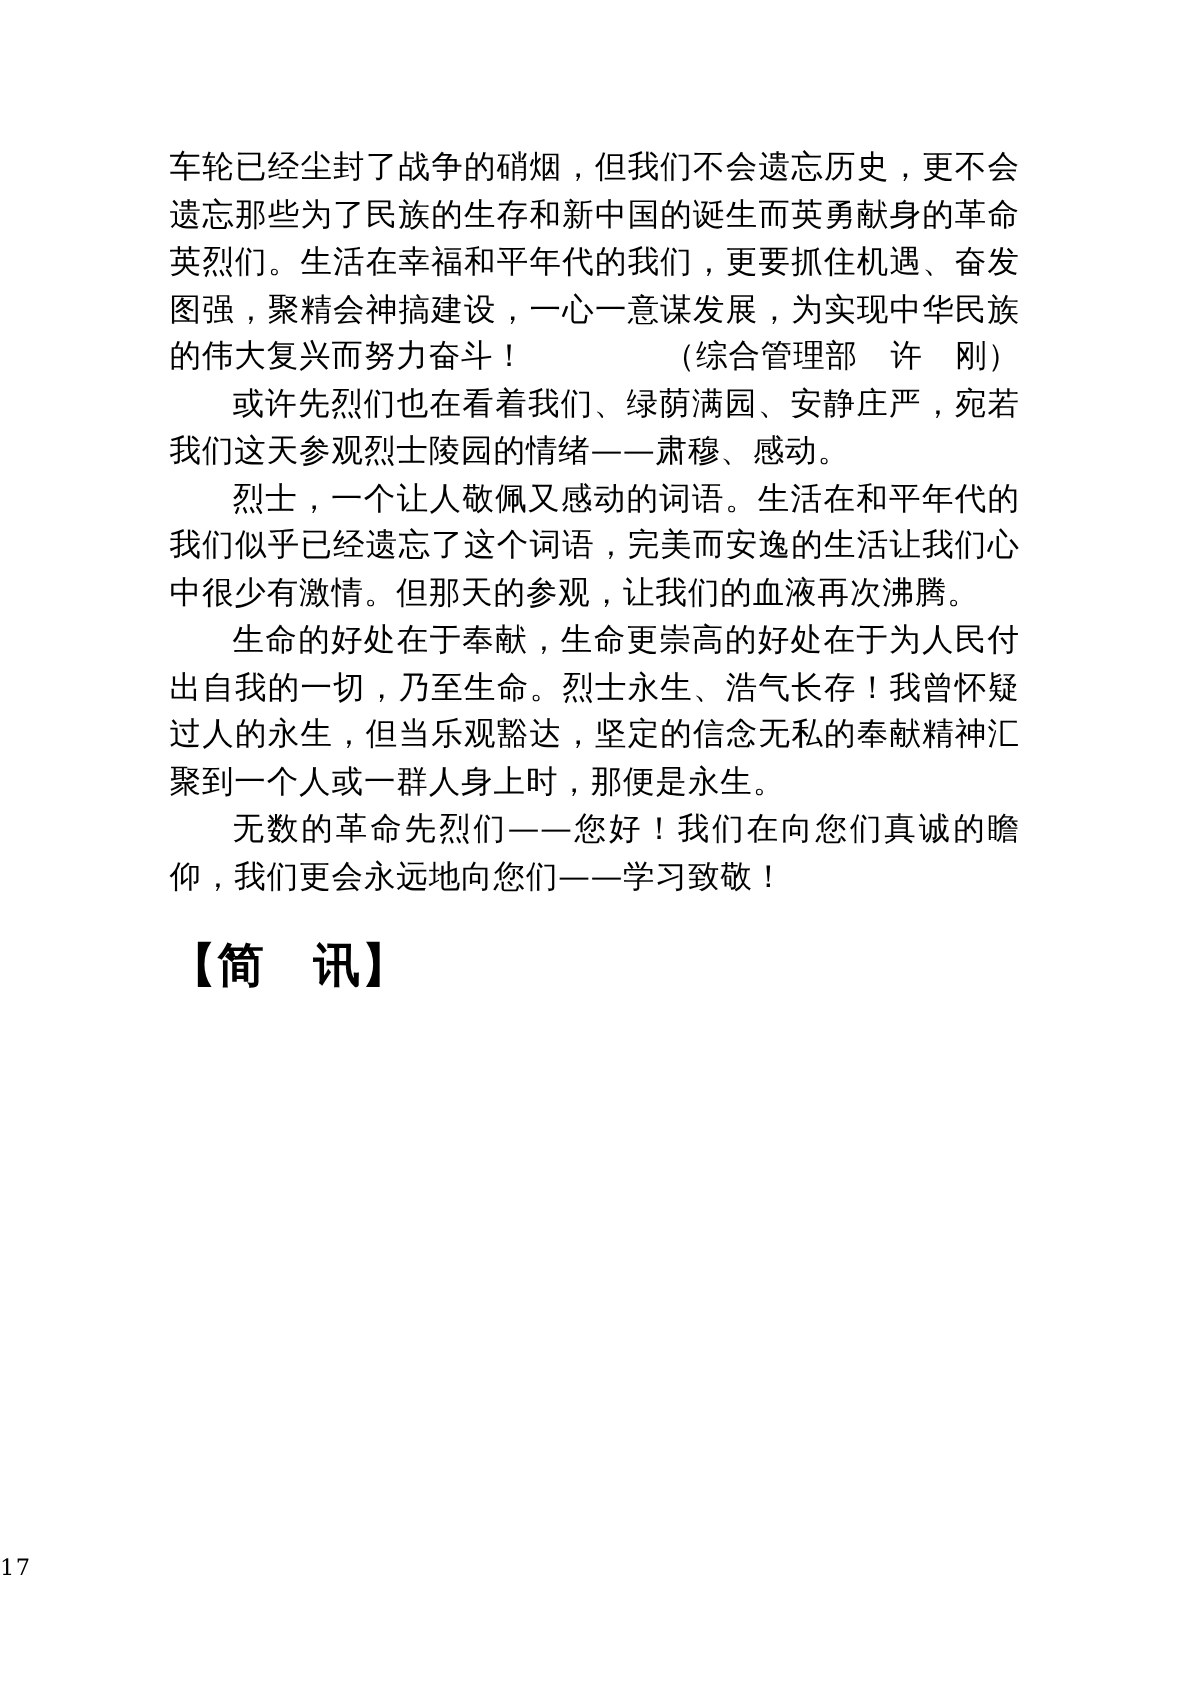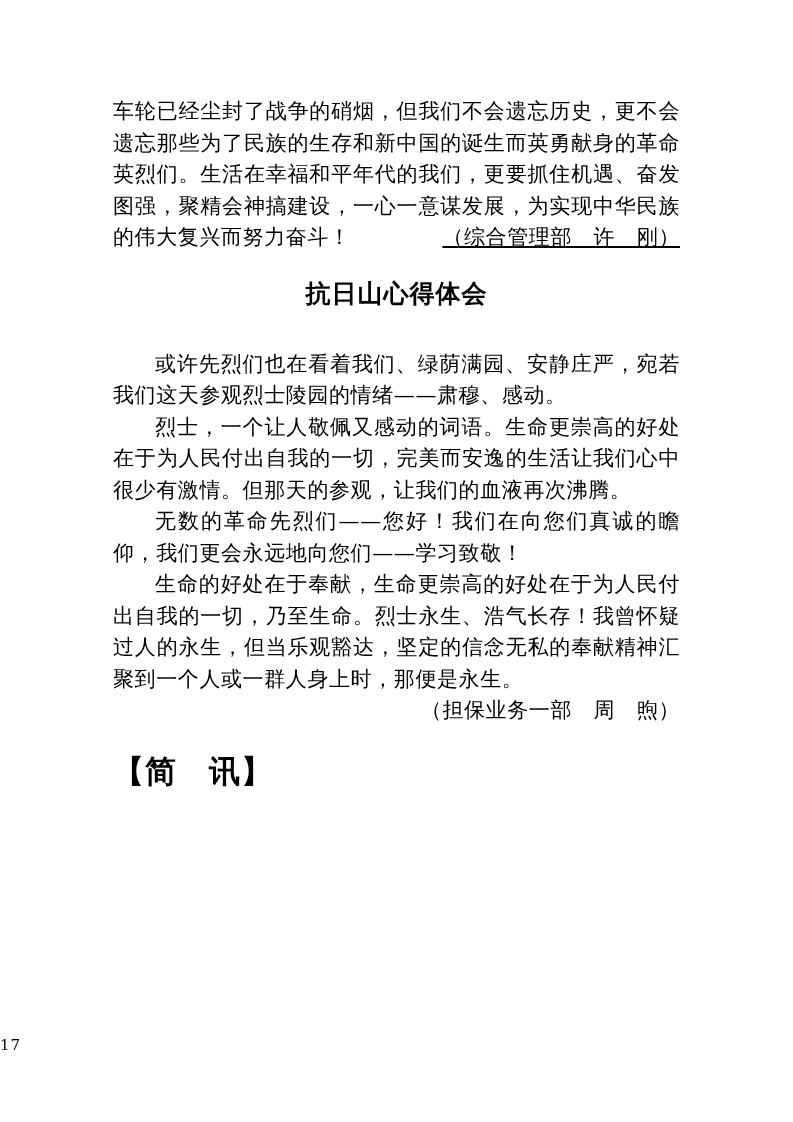--- a/index.html
+++ b/index.html
@@ -23,21 +23,20 @@
   }
   .para {
     font-size: 21px;
     line-height: 31.5px;
     text-align: justify;
     letter-spacing: 0.6px;
   }
   .indent { text-indent: 2em; }
   .intro-attr {
     float: right;
-    text-decoration: underline;
   }
   .article-title {
     font-family: "DejaVu Sans", "Liberation Sans", sans-serif;
     font-weight: bold;
     font-size: 25px;
     text-align: center;
     letter-spacing: 1px;
     margin-top: 23px;
     margin-bottom: 39px;
   }
@@ -68,30 +67,28 @@
 <body>
 
 <div class="page">
   <div class="content">
 
     <p class="para">
       <span>车轮已经尘封了战争的硝烟，但我们不会遗忘历史，更不会遗忘那些为了民族的生存和新中国的诞生而英勇献身的革命英烈们。生活在幸福和平年代的我们，更要抓住机遇、奋发图强，聚精会神搞建设，一心一意谋发展，为实现中华民族的伟大复兴而努力奋斗！</span>
       <span class="intro-attr">（综合管理部　许　刚）</span>
     </p>
 
-    <h1 class="article-title">抗日山心得体会</h1>
 
     <div>
         <p class="para indent">或许先烈们也在看着我们、绿荫满园、安静庄严，宛若我们这天参观烈士陵园的情绪——肃穆、感动。</p>
-        <p class="para indent">烈士，一个让人敬佩又感动的词语。生命更崇高的好处在于为人民付出自我的一切，完美而安逸的生活让我们心中很少有激情。但那天的参观，让我们的血液再次沸腾。</p>
+        <p class="para indent">烈士，一个让人敬佩又感动的词语。生活在和平年代的我们似乎已经遗忘了这个词语，完美而安逸的生活让我们心中很少有激情。但那天的参观，让我们的血液再次沸腾。</p>
+        <p class="para indent">生命的好处在于奉献，生命更崇高的好处在于为人民付出自我的一切，乃至生命。烈士永生、浩气长存！我曾怀疑过人的永生，但当乐观豁达，坚定的信念无私的奉献精神汇聚到一个人或一群人身上时，那便是永生。</p>
         <p class="para indent">无数的革命先烈们——您好！我们在向您们真诚的瞻仰，我们更会永远地向您们——学习致敬！</p>
-        <p class="para indent">生命的好处在于奉献，生命更崇高的好处在于为人民付出自我的一切，乃至生命。烈士永生、浩气长存！我曾怀疑过人的永生，但当乐观豁达，坚定的信念无私的奉献精神汇聚到一个人或一群人身上时，那便是永生。</p>
       </div>
 
-    <p class="attribution-line">（担保业务一部　周　煦）</p>
 
     <h2 class="section-header">【简　讯】</h2>
 
 
   </div>
 
   <div class="page-number">17</div>
 </div>
 
 </body></html>

